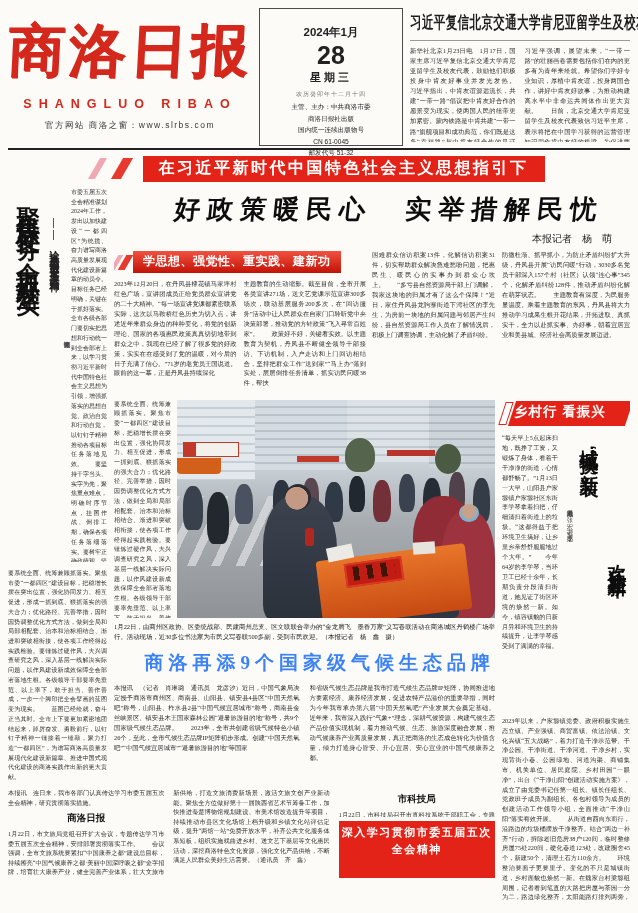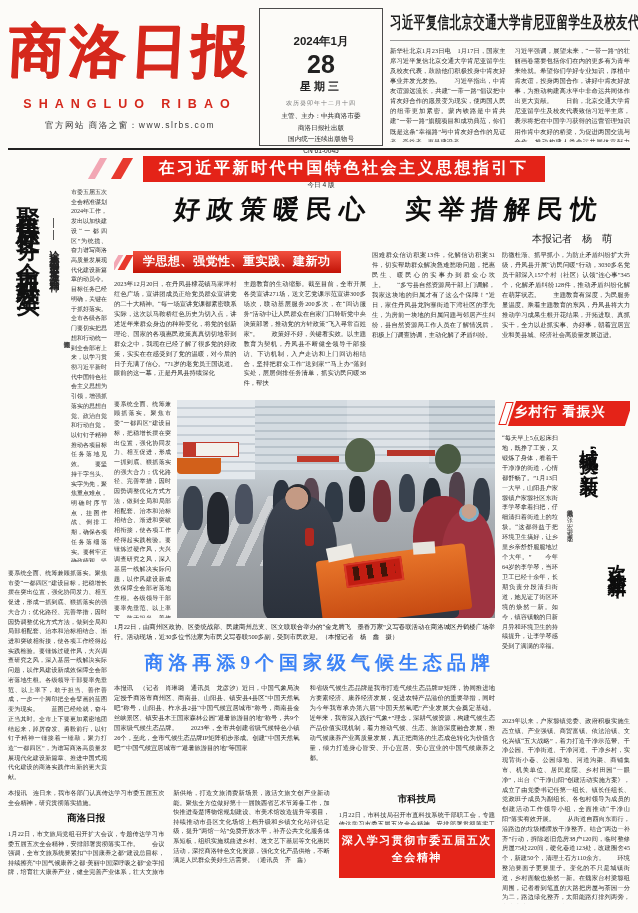--- a/index.html
+++ b/index.html
@@ -7,22 +7,22 @@
         font-family:"Liberation Serif","DejaVu Serif",serif;color:#1e1e1e;
         box-sizing:border-box;padding:8px 8px 4px;overflow:hidden;}
   .sans{font-family:"Liberation Sans","DejaVu Sans",sans-serif;}
   
   .header{display:flex;gap:7px;height:138px;}
   .masthead{width:244px;text-align:center;padding-top:2px;}
   .mh-title{font-size:57px;line-height:1.45;font-weight:900;color:#d5281c;letter-spacing:4px;
             transform:skewX(-3deg);text-shadow:1px 1px 0 #d5281c;}
   .mh-pinyin{color:#d5281c;font-weight:bold;font-size:12.5px;letter-spacing:7px;margin-top:4px;}
   .mh-site{font-size:8.5px;letter-spacing:1.5px;color:#3a3a3a;margin-top:9px;}
-  .datebox{width:124px;border:1px solid #4c4c4c;box-sizing:border-box;text-align:center;
-           padding:22px 3px;font-size:6.6px;line-height:1.75;color:#222;}
+  .datebox{width:144px;border:1px solid #4c4c4c;box-sizing:border-box;text-align:center;
+           padding:13px 3px;font-size:6.6px;line-height:1.75;color:#222;}
   .db-month{font-size:11.5px;font-weight:bold;}
   .db-day{font-size:25px;font-weight:bold;line-height:1.05;}
   .db-week{font-size:11px;font-weight:bold;letter-spacing:3px;margin-bottom:1px;}
   .db-lunar{font-size:6px;color:#777;letter-spacing:1px;margin-bottom:2px;}
   .top-story{flex:1;padding-top:3px;min-width:0;}
   .ts-headline{font-size:17px;font-weight:bold;white-space:nowrap;transform:scaleX(.68);
                transform-origin:left center;letter-spacing:.5px;}
   .ts-rule{border-top:1px solid #9a9a9a;margin:6px 0 5px;}
   .ts-cols{display:flex;gap:9px;height:96px;overflow:hidden;}
   .ts-col{flex:1;font-size:6.3px;line-height:1.6;text-align:justify;color:#2c2c2c;}
@@ -77,21 +77,21 @@
   
   .row2{margin-top:7px;flex:1;overflow:hidden;}
   .dept-headline{font-size:20px;font-weight:900;text-align:center;letter-spacing:1px;
                  margin:1px 0 7px;color:#0d0d0d;}
   .dept-cols{display:flex;gap:9px;height:90px;overflow:hidden;}
   .dept-col{flex:1;font-size:6.2px;line-height:1.55;text-align:justify;color:#2c2c2c;overflow:hidden;
             display:flex;flex-direction:column;}
   .dept-sub{text-align:center;font-weight:bold;font-size:9.5px;margin:4px 0 3px;flex:none;color:#111;}
   .dept-text{flex:1;overflow:hidden;}
   .footer-banner{flex:none;background:#e42318;color:#fff;text-align:center;font-weight:bold;
-                 font-size:11px;letter-spacing:1.5px;padding:3px 0 12px;margin-top:4px;}
+                 font-size:11px;letter-spacing:1.5px;padding:3px 0 20px;margin-top:4px;}
   
   .rail{flex:1;min-width:0;display:flex;flex-direction:column;}
   .rail-top{height:207px;flex:none;padding-top:62px;box-sizing:border-box;font-size:6.3px;
             line-height:1.58;text-align:justify;overflow:hidden;color:#2c2c2c;}
   .rural-box{position:relative;height:25px;margin:6px 0 7px;flex:none;}
   .rural-bg{position:absolute;left:10px;right:1px;top:0;bottom:0;background:#e42318;transform:skewX(-18deg);}
   .rural-edge{position:absolute;left:0;top:1px;bottom:1px;width:6px;background:#fff;
               border:1px solid #e42318;transform:skewX(-18deg);}
   .rural-label{position:absolute;left:0;right:12px;top:2px;text-align:center;color:#fff;
                font-weight:900;font-size:13.5px;letter-spacing:1px;}

